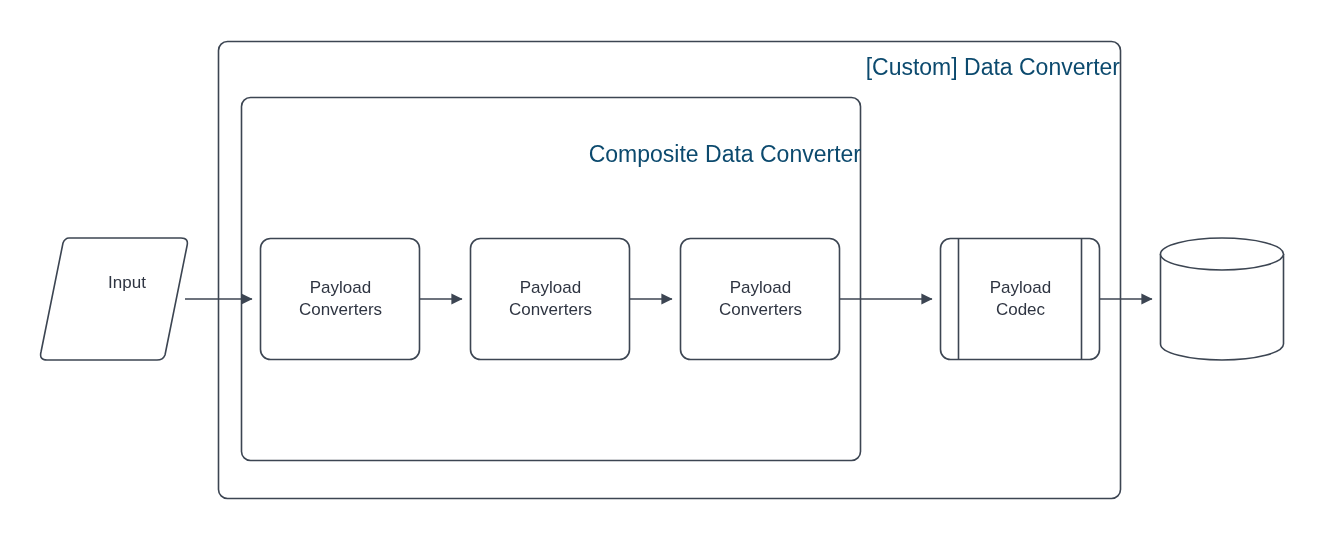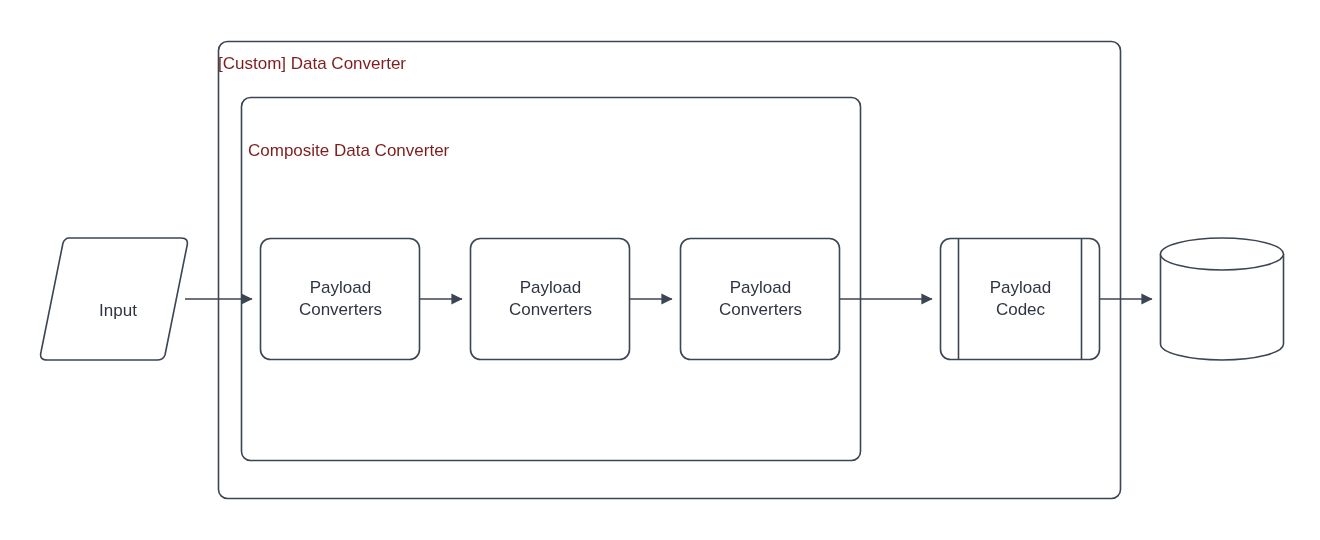--- a/index.html
+++ b/index.html
@@ -31,23 +31,23 @@
     justify-content: center;
     text-align: center;
     line-height: 1.32;
     color: #2f3542;
     font-size: 17px;
     white-space: pre-line;
     pointer-events: none;
   }
   .container-title {
     position: absolute;
-    text-align: left;
-    color: #7f1d1d;
-    font-size: 17px;
+    text-align: right;
+    color: #0c4a6e;
+    font-size: 23px;
     line-height: 1.3;
   }
 </style>
 </head>
 <body>
 
 <div id="diagram">
 
   <svg width="1320" height="540" viewBox="0 0 1320 540" xmlns="http://www.w3.org/2000/svg">
     <defs>
@@ -96,23 +96,23 @@
 
     <line x1="630" y1="299" x2="672" y2="299" stroke="#3c4552" stroke-width="1.6" marker-end="url(#arrowhead)"></line>
 
     <line x1="840" y1="299" x2="932" y2="299" stroke="#3c4552" stroke-width="1.6" marker-end="url(#arrowhead)"></line>
 
     <line x1="1100" y1="299" x2="1152" y2="299" stroke="#3c4552" stroke-width="1.6" marker-end="url(#arrowhead)"></line>
   </svg>
 
   <div class="container-title" style="left:218px; top:53px; width:902px;">[Custom] Data Converter</div>
 
-  <div class="container-title" style="left:241px; top:140px; width:620px;padding-left:7px;">Composite Data Converter</div>
+  <div class="container-title" style="left:241px; top:140px; width:620px;">Composite Data Converter</div>
 
-  <div class="shape-label" style="left:48px; top:238px; width:140px; height:90px;margin-top:28px;">Input</div>
+  <div class="shape-label" style="left:57px; top:238px; width:140px; height:90px;">Input</div>
 
   <div class="shape-label" style="left:261px; top:238px; width:159px; height:122px;">Payload
 Converters</div>
 
   <div class="shape-label" style="left:471px; top:238px; width:159px; height:122px;">Payload
 Converters</div>
 
   <div class="shape-label" style="left:681px; top:238px; width:159px; height:122px;">Payload
 Converters</div>
 

